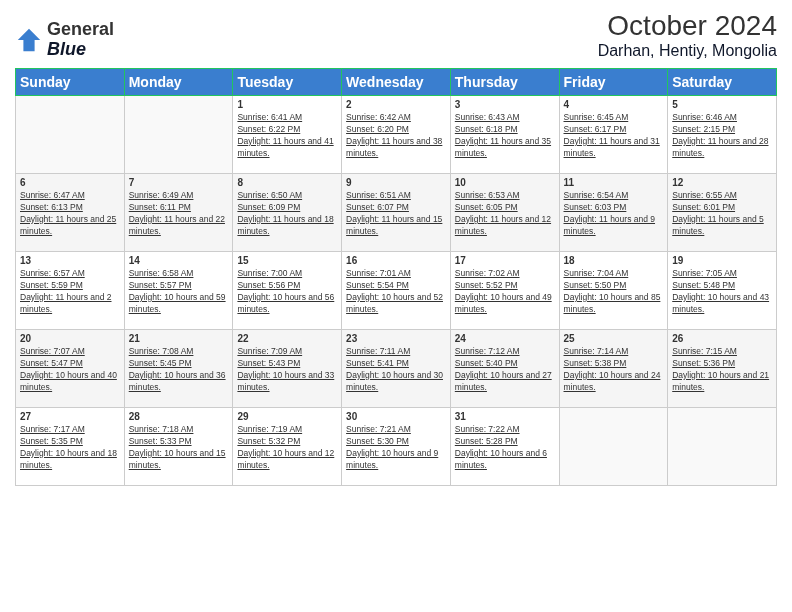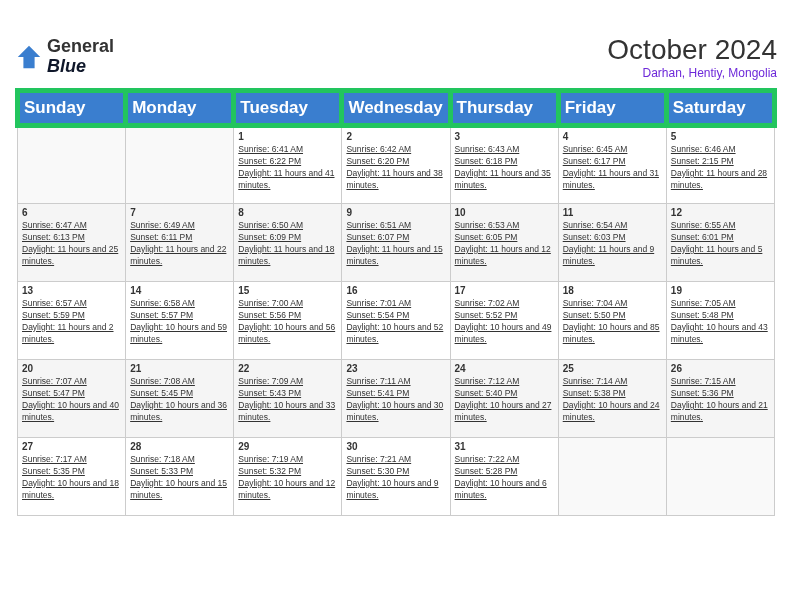--- a/index.html
+++ b/index.html
@@ -10,23 +10,22 @@
       height: 612px;
       overflow: hidden;
     }
     .container {
       width: 792px;
       padding: 10px 15px;
     }
     .header-area {
       display: flex;
       justify-content: space-between;
-      align-items: center;
+      align-items: flex-end;
       margin-bottom: 8px;
-      margin-top: 24px;
     }
     .logo {
       display: flex;
       align-items: center;
       gap: 4px;
     }
     .logo-text {
       font-size: 18px;
       font-weight: bold;
       line-height: 1.1;
@@ -39,36 +38,36 @@
     }
     .title-area {
       text-align: right;
     }
     .month-title {
       font-size: 28px;
       font-weight: normal;
       color: #333;
     }
     .subtitle {
-      font-size: 12px;
-      color: #6d28d9;
+      font-size: 16px;
+      color: #0f172a;
     }
     table {
       width: 100%;
       border-collapse: collapse;
       table-layout: fixed;
     }
     thead tr th {
       background-color: #3a7ecf;
       color: #fff;
-      font-size: 17px;
+      font-size: 14px;
       font-weight: bold;
       padding: 5px 4px;
       text-align: left;
-      border: 5px solid #22c55e;
+      border: 1px solid #22c55e;
     }
     tbody tr td {
       border: 1px solid #ccc;
       vertical-align: top;
       padding: 3px 4px;
       font-size: 8.5px;
       color: #333;
       height: 78px;
       background: #fff;
     }

